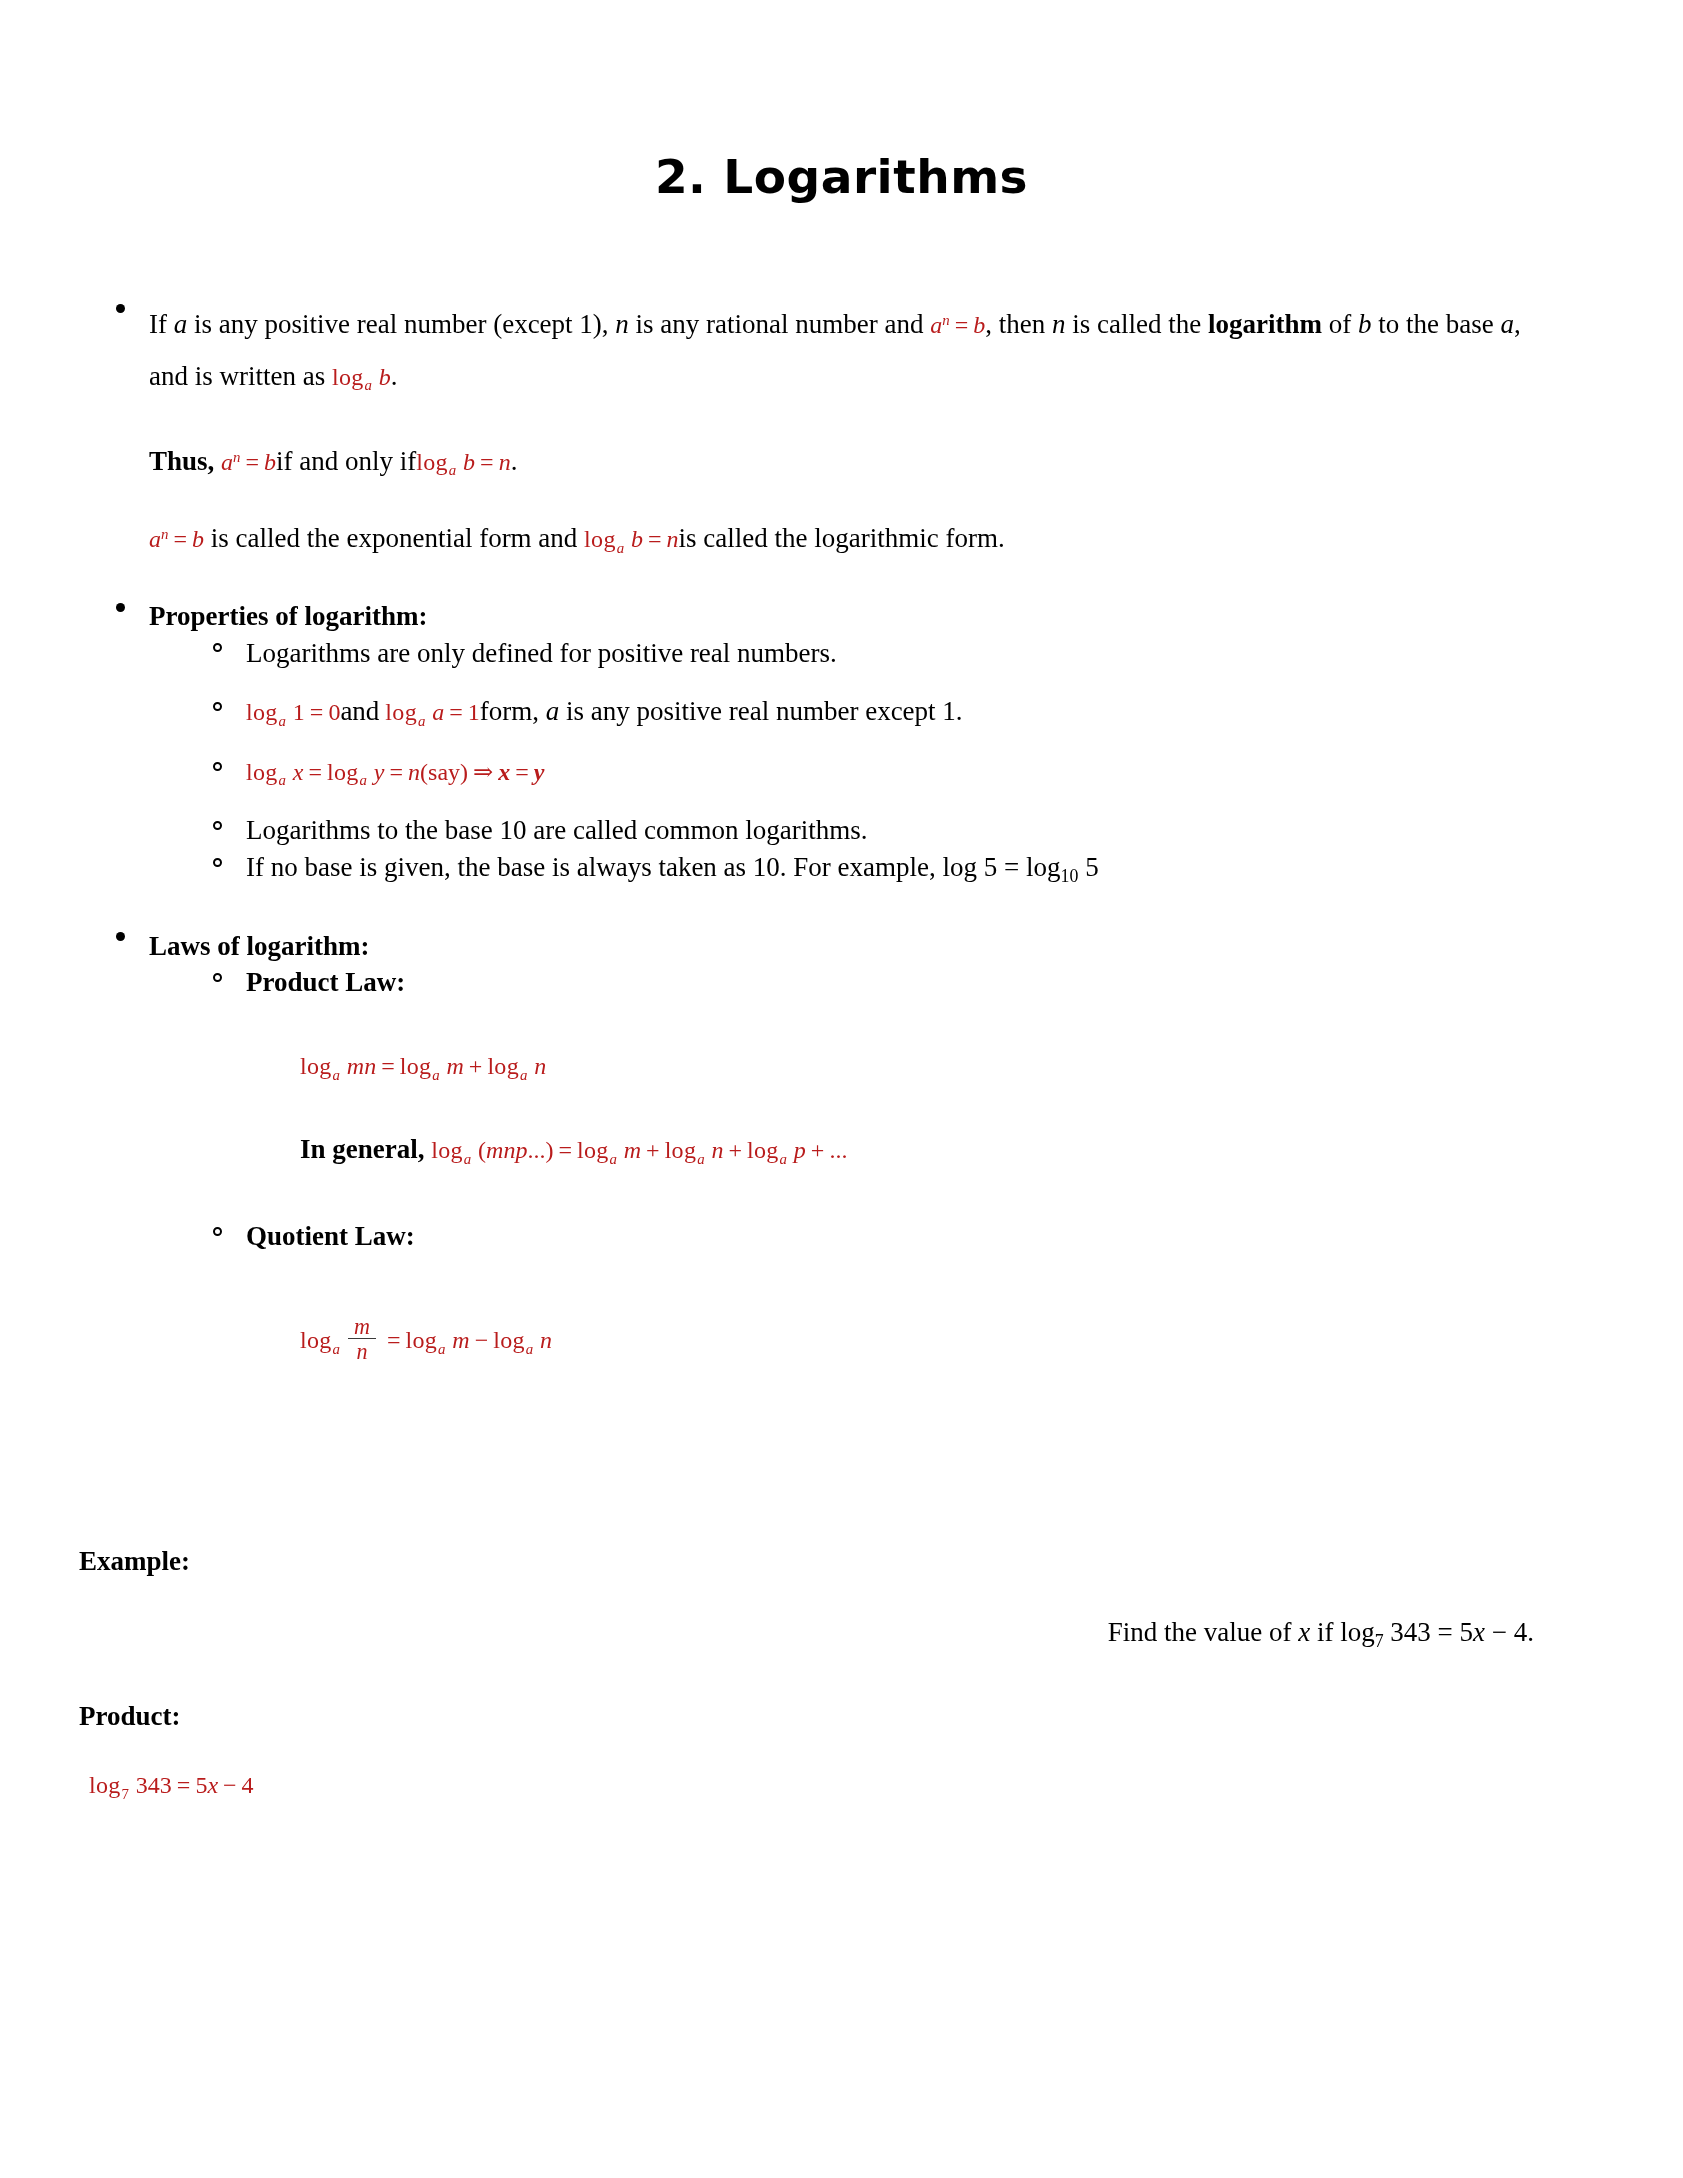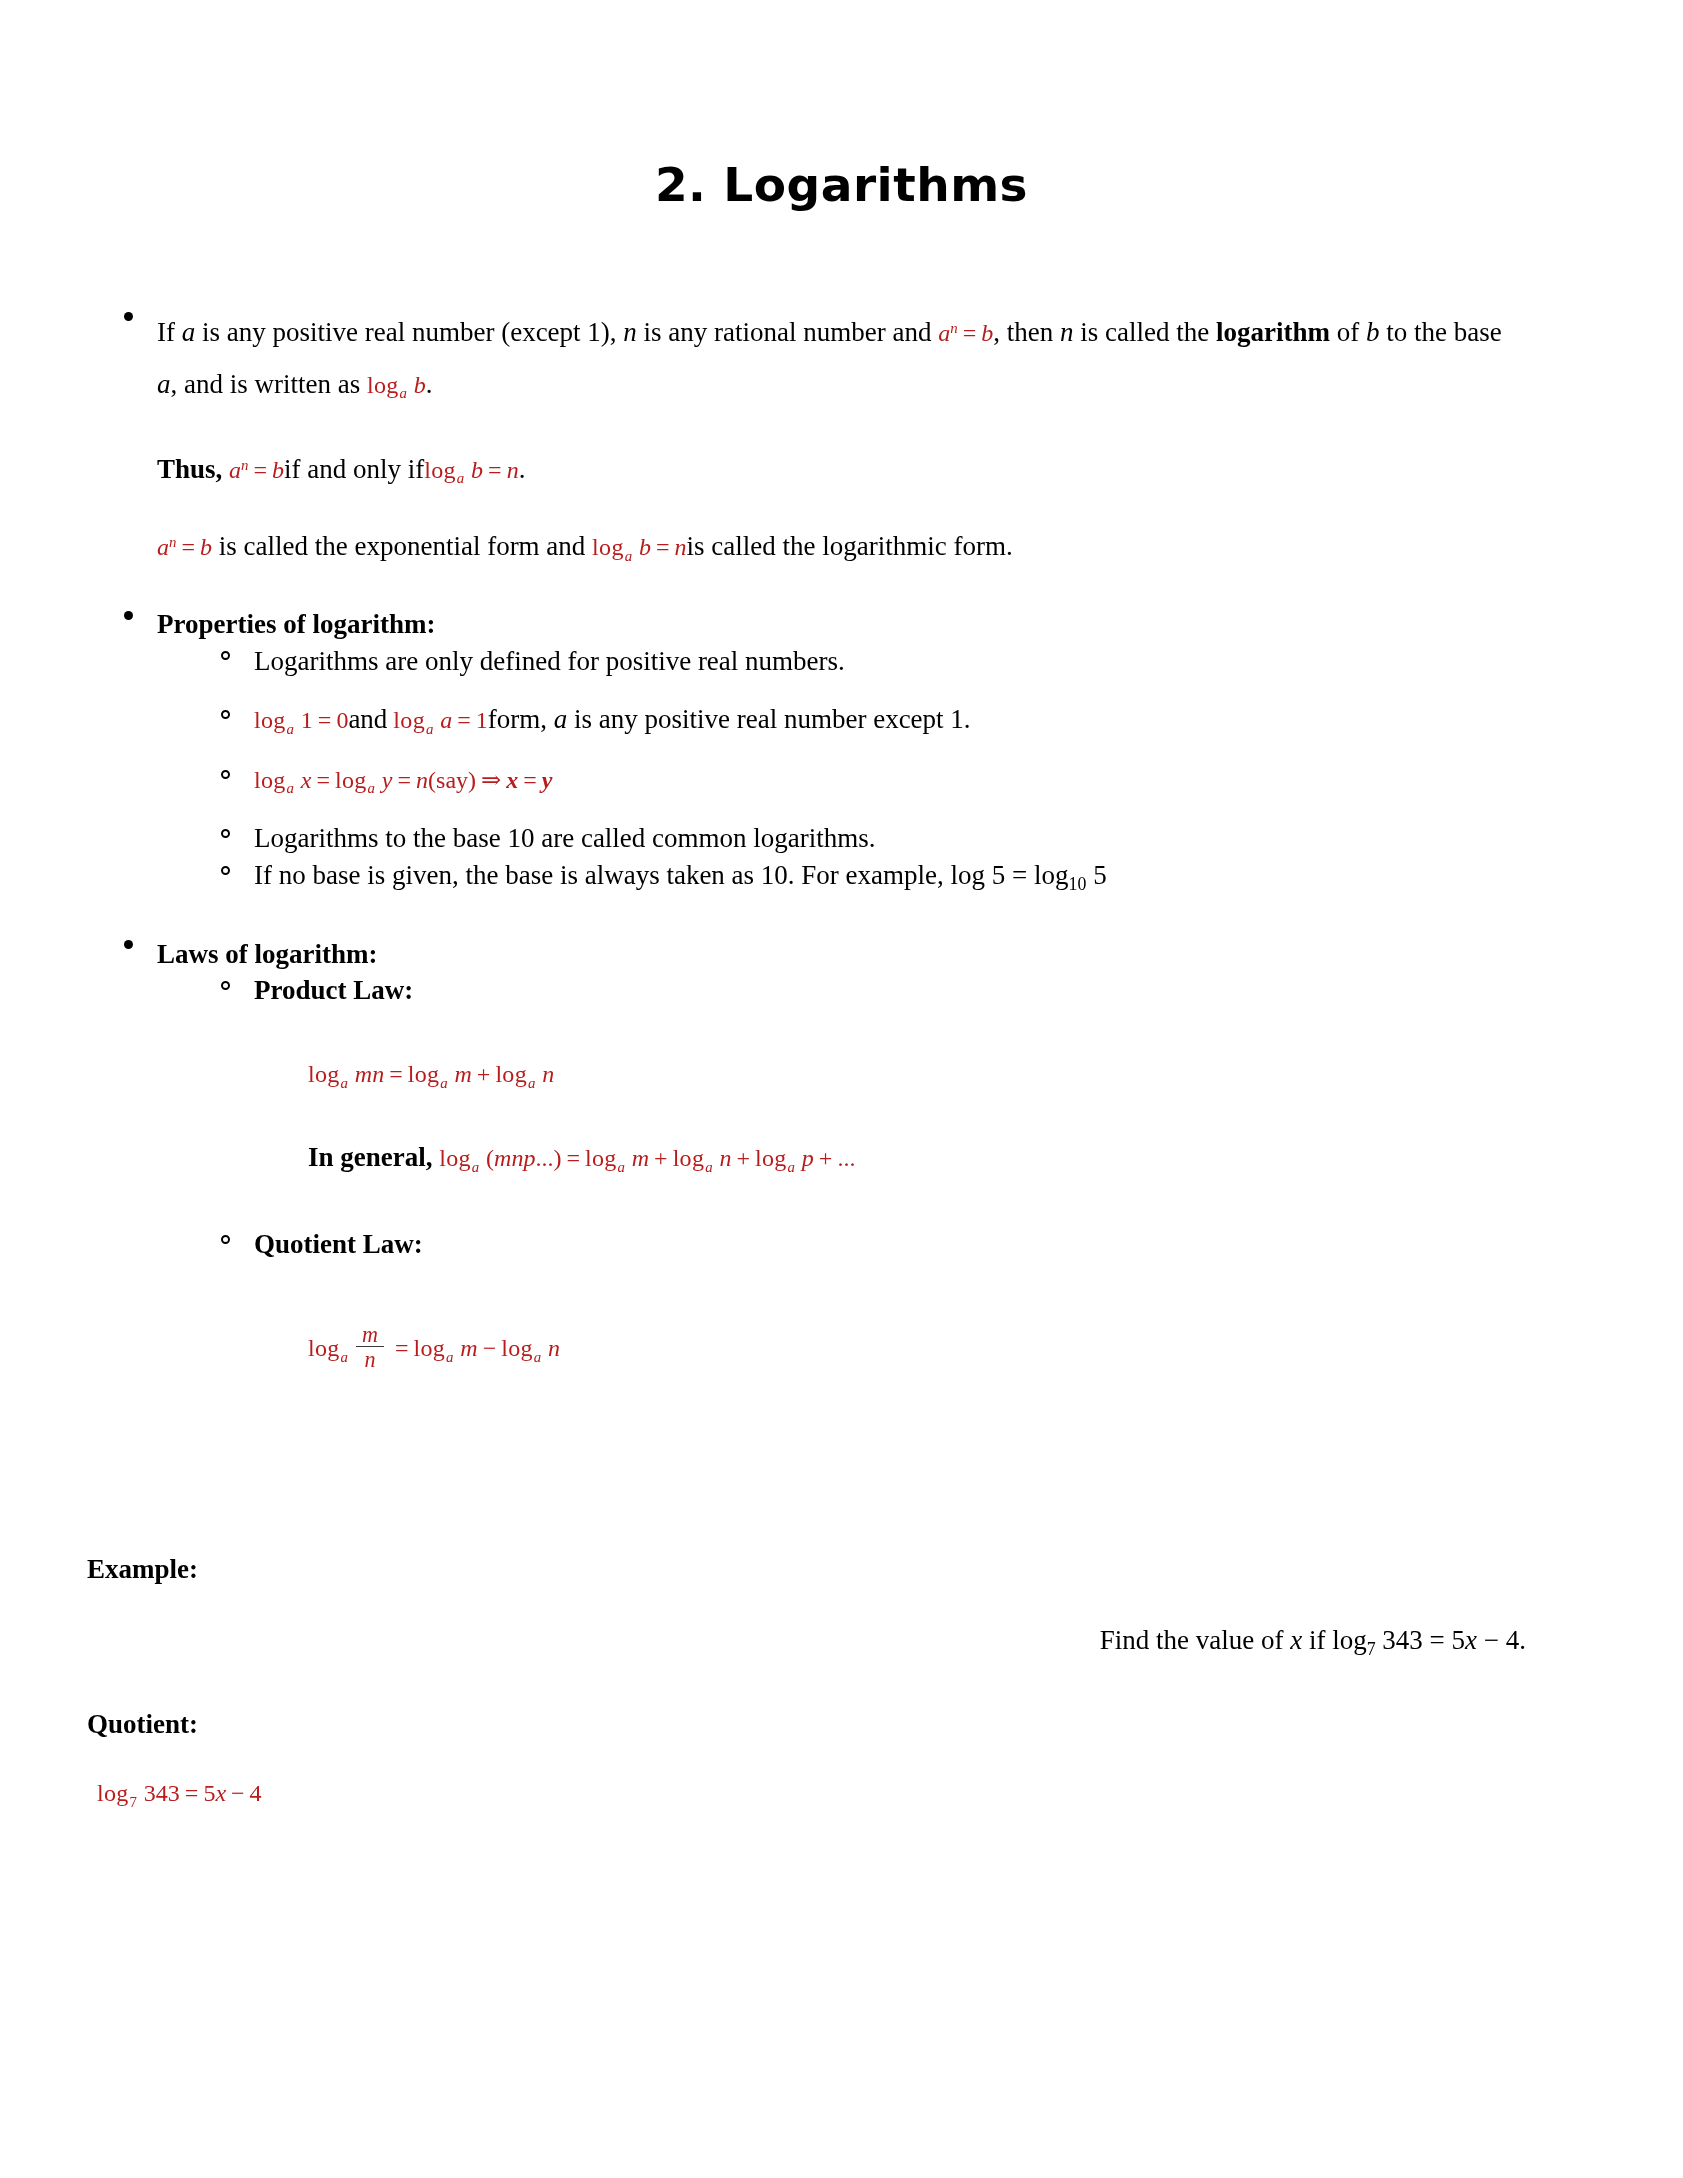--- a/index.html
+++ b/index.html
@@ -12,21 +12,21 @@
     height: 2178px;
     font-family: "Liberation Serif", "DejaVu Serif", serif;
     color: #000000;
     position: relative;
     overflow: hidden;
   }
 
   .page {
     width: 1683px;
     height: 1951px;
-    padding: 8px;
+    padding: 0;
     box-sizing: border-box;
     position: relative;
   }
 
   
   .title {
     font-family: "DejaVu Sans", "Liberation Sans", sans-serif;
     font-weight: bold;
     font-size: 47px;
     letter-spacing: 0.5px;
@@ -274,21 +274,21 @@
     <div class="plain b" style="margin-left:-15px;margin-top:28px;">Example:</div>
 
     <div class="gap-md"></div>
 
     <div class="plain" style="margin-left:-15px;text-align:right;">
       <span>Find the value of </span><span class="i">x</span><span> if log</span><span class="tsub">7</span><span> 343 = 5</span><span class="i">x</span><span> − 4.</span>
     </div>
 
     <div class="gap-lg"></div>
 
-    <div class="plain b" style="margin-left:-15px;">Quotient:</div>
+    <div class="plain b" style="margin-left:-15px;">Product:</div>
 
     <div class="gap-md"></div>
 
     <div style="margin-left:-5px;">
       <span class="m"><span class="lg">log</span><sub style="font-style:normal;">7</sub><span> 343</span><span class="op">=</span><span>5</span><span class="v">x</span><span class="op">−</span><span>4</span></span>
     </div>
 
   </div>
 </div>
 

